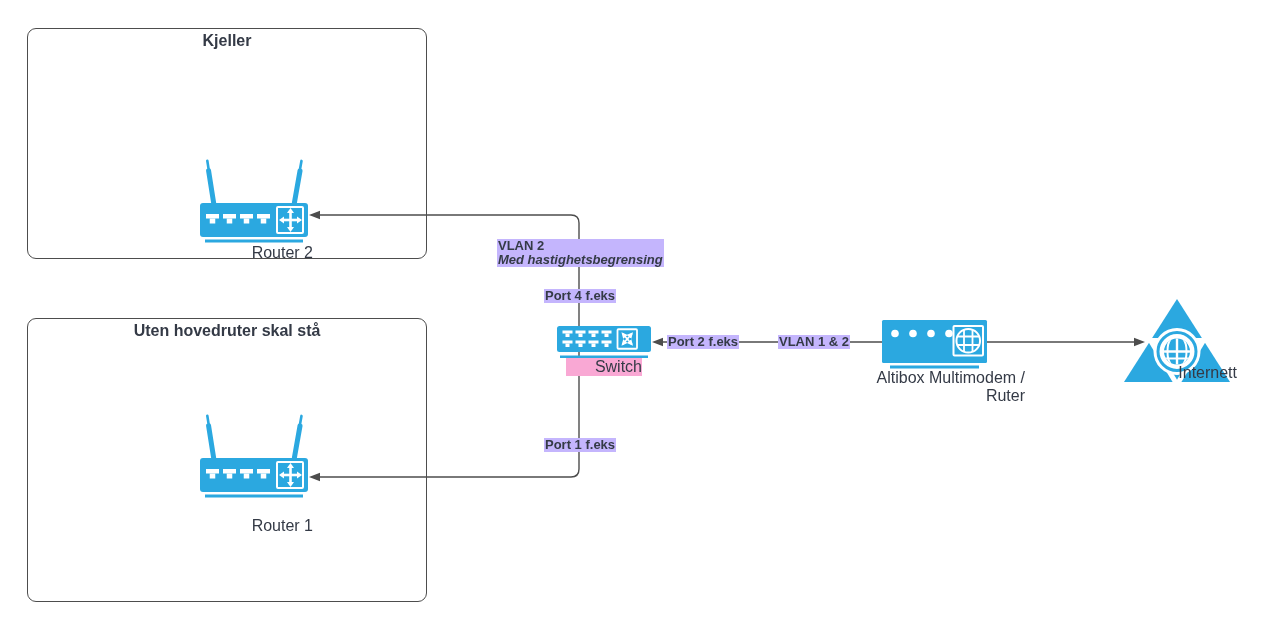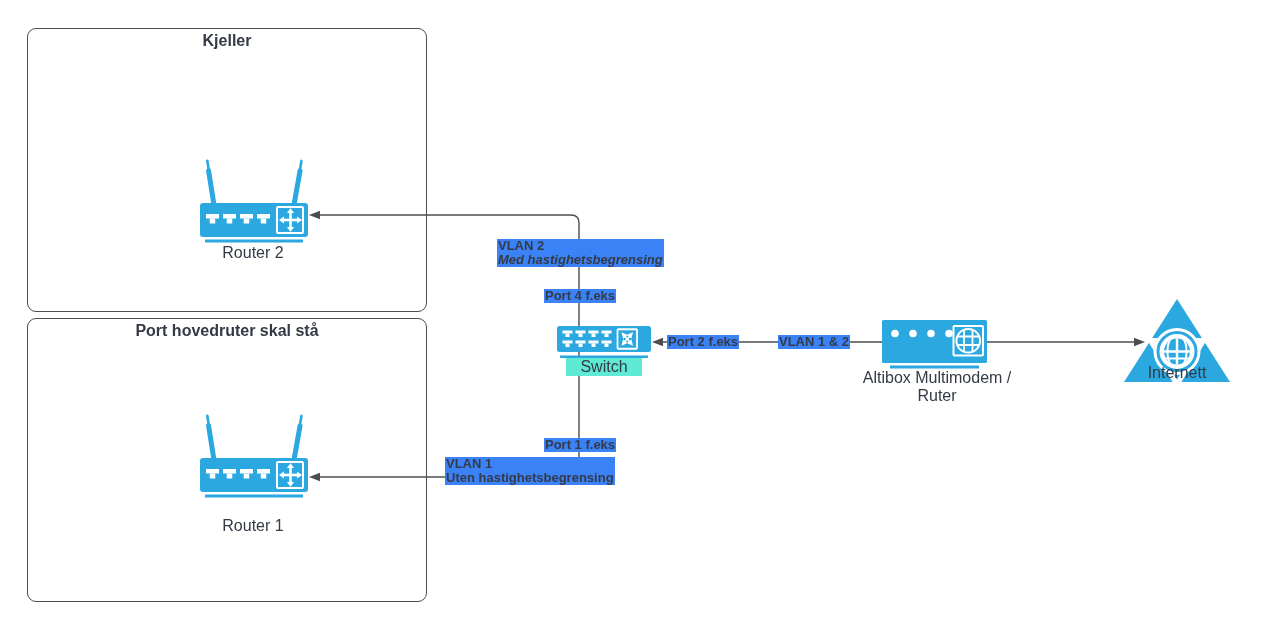--- a/index.html
+++ b/index.html
@@ -18,45 +18,45 @@
   }
   .box-title{
     position:absolute;left:0;right:0;top:3px;text-align:center;
     font-size:16px;font-weight:bold;color:var(--text-dark);white-space:nowrap;
   }
   .connector-layer{position:absolute;left:0;top:0;z-index:1;}
   .edge-line{stroke:var(--line-gray);stroke-width:1.4;fill:none;}
   .edge-arrow{fill:var(--line-gray);stroke:none;}
   .node-icon{position:absolute;z-index:2;}
   .node-label{
-    position:absolute;z-index:3;text-align:center;font-size:16px;
+    position:absolute;z-index:3;text-align:right;font-size:16px;
     color:var(--text-dark);line-height:1.1;white-space:nowrap;
   }
-  .node-label.bg{background:#5eead4;}
+  .node-label.bg{background:#f9a8d4;}
   .edge-label{
-    position:absolute;z-index:3;background:#3b82f6;padding:0 1px;
+    position:absolute;z-index:3;background:#c4b5fd;padding:0 1px;
     font-size:13px;font-weight:bold;line-height:14px;color:var(--text-dark);
     white-space:nowrap;
   }
   .blue{fill:var(--device-blue);}
   .white{fill:#ffffff;}
   .wline{stroke:#ffffff;fill:none;}
   .bline{stroke:var(--device-blue);fill:none;}
 </style>
 </head>
 <body>
 
 <div class="canvas">
 
-  <div class="container-box" style="left:27px;top:28px;width:400px;height:284px;">
+  <div class="container-box" style="left:27px;top:28px;width:400px;height:231px;">
     <div class="box-title">Kjeller</div>
   </div>
 
   <div class="container-box" style="left:27px;top:318px;width:400px;height:284px;">
-    <div class="box-title">Port hovedruter skal stå</div>
+    <div class="box-title">Uten hovedruter skal stå</div>
   </div>
 
   <svg class="connector-layer" width="1280" height="632" viewBox="0 0 1280 632">
     <g>
       <path class="edge-line" d="M579 327 L579 223 Q579 215 571 215 L320 215"></path>
       <polygon class="edge-arrow" points="309,215 320,210.8 320,219.2"></polygon>
     </g>
     <g>
       <path class="edge-line" d="M579 352 L579 469 Q579 477 571 477 L320 477"></path>
       <polygon class="edge-arrow" points="309,477 320,472.8 320,481.2"></polygon>
@@ -238,21 +238,17 @@
   </div>
   <div class="node-label" style="left:1117px;top:364px;width:120px;">Internett</div>
 
   <div class="edge-label" style="left:497px;top:239px;">
     <span style="display:block;">VLAN 2</span>
     <span style="display:block;font-style:italic;">Med hastighetsbegrensing</span>
   </div>
   <div class="edge-label" style="left:544px;top:289px;">Port 4 f.eks</div>
 
   <div class="edge-label" style="left:544px;top:438px;">Port 1 f.eks</div>
-  <div class="edge-label" style="left:445px;top:457px;">
-    <span style="display:block;">VLAN 1</span>
-    <span style="display:block;">Uten hastighetsbegrensing</span>
-  </div>
 
   <div class="edge-label" style="left:667px;top:335px;">Port 2 f.eks</div>
   <div class="edge-label" style="left:778px;top:335px;">VLAN 1 &amp; 2</div>
 
 </div>
 
 </body></html>

